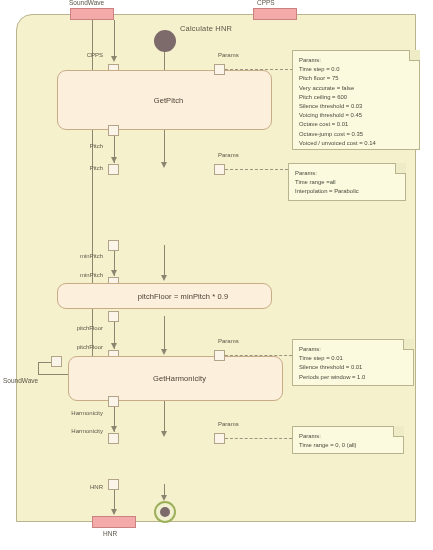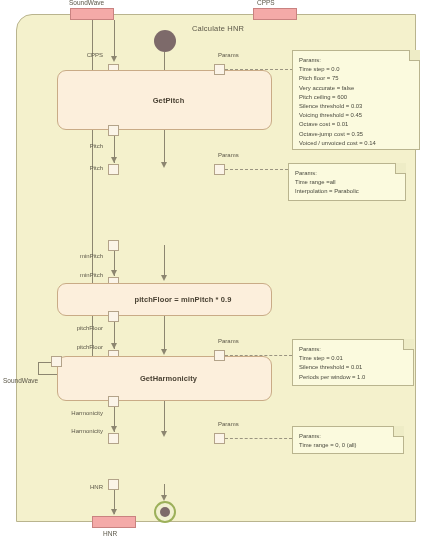--- a/index.html
+++ b/index.html
@@ -6,32 +6,32 @@
   body{width:433px;height:550px;overflow:hidden;
        font-family:"Liberation Sans","DejaVu Sans",sans-serif;
        color:#4a4a3f;position:relative;}
   #root{position:absolute;left:0;top:0;width:433px;height:550px;background:#ffffff;}
 
   
   .frame{position:absolute;left:16px;top:14px;width:400px;height:508px;
          background:#f4f1cc;border:1px solid #b9b48e;
          border-top-left-radius:16px;box-sizing:border-box;}
   .frame-title{position:absolute;left:180px;top:24px;font-size:7.5px;color:#5b5748;
-               letter-spacing:.2px;white-space:nowrap;margin-left:12px;}
+               letter-spacing:.2px;white-space:nowrap;}
 
   
   .param-node{position:absolute;background:#f4aaa8;border:1px solid #c98280;
               box-sizing:border-box;}
   .param-label{position:absolute;font-size:6.5px;color:#5b5748;white-space:nowrap;}
 
   
   .action{position:absolute;background:#fcefdc;border:1px solid #c9ab86;
           border-radius:9px;box-sizing:border-box;
           display:flex;align-items:center;justify-content:center;}
-  .action span{font-size:7.5px;font-weight:bold;color:#4a4234;letter-spacing:.1px;margin-left:8px;}
+  .action span{font-size:7.5px;font-weight:normal;color:#4a4234;letter-spacing:.1px;margin-left:8px;}
 
   
   .pin{position:absolute;width:11px;height:11px;background:#fbf4e8;
        border:1px solid #b3a389;box-sizing:border-box;}
   .pin-label{position:absolute;font-size:6px;color:#5b5748;white-space:nowrap;
              text-align:right;}
 
   
   .initial{position:absolute;width:22px;height:22px;border-radius:50%;
            background:#7d6a6a;}
@@ -134,35 +134,35 @@
   <div class="pin" style="left:108px;top:240px;"></div>
   <div class="pin-label" style="left:55px;top:253px;width:48px;">minPitch</div>
   <div class="vline" style="left:114px;top:251px;height:25px;"></div>
   <div class="arrow-d" style="left:110.5px;top:270px;"></div>
   <div class="pin" style="left:108px;top:277px;"></div>
   <div class="pin-label" style="left:55px;top:272px;width:48px;">minPitch</div>
 
   <div class="vline" style="left:164px;top:245px;height:33px;"></div>
   <div class="arrow-d" style="left:160.5px;top:275px;"></div>
 
-  <div class="action" style="left:57px;top:283px;width:215px;height:33px;padding-left:29px;">
+  <div class="action" style="left:57px;top:283px;width:215px;height:26px;padding-left:29px;">
     <span>pitchFloor = minPitch * 0.9</span>
   </div>
 
   <div class="pin" style="left:108px;top:311px;"></div>
   <div class="pin-label" style="left:49px;top:325px;width:54px;">pitchFloor</div>
   <div class="vline" style="left:114px;top:322px;height:27px;"></div>
   <div class="arrow-d" style="left:110.5px;top:343px;"></div>
   <div class="pin" style="left:108px;top:350px;"></div>
   <div class="pin-label" style="left:49px;top:344px;width:54px;">pitchFloor</div>
 
   <div class="vline" style="left:164px;top:316px;height:36px;"></div>
   <div class="arrow-d" style="left:160.5px;top:349px;"></div>
 
-  <div class="action" style="left:57px;top:356px;width:215px;height:45px;">
+  <div class="action" style="left:68px;top:356px;width:215px;height:45px;">
     <span>GetHarmonicity</span>
   </div>
   <div class="pin" style="left:51px;top:356px;"></div>
   <div class="pin" style="left:214px;top:350px;"></div>
   <div class="pin-label" style="left:218px;top:338px;">Params</div>
   <div class="dashed" style="left:225px;top:355px;width:67px;"></div>
 
   <div class="note" style="left:292px;top:339px;width:122px;height:47px;">
     <div class="fold"></div>
     <div class="note-line">Params:</div>

